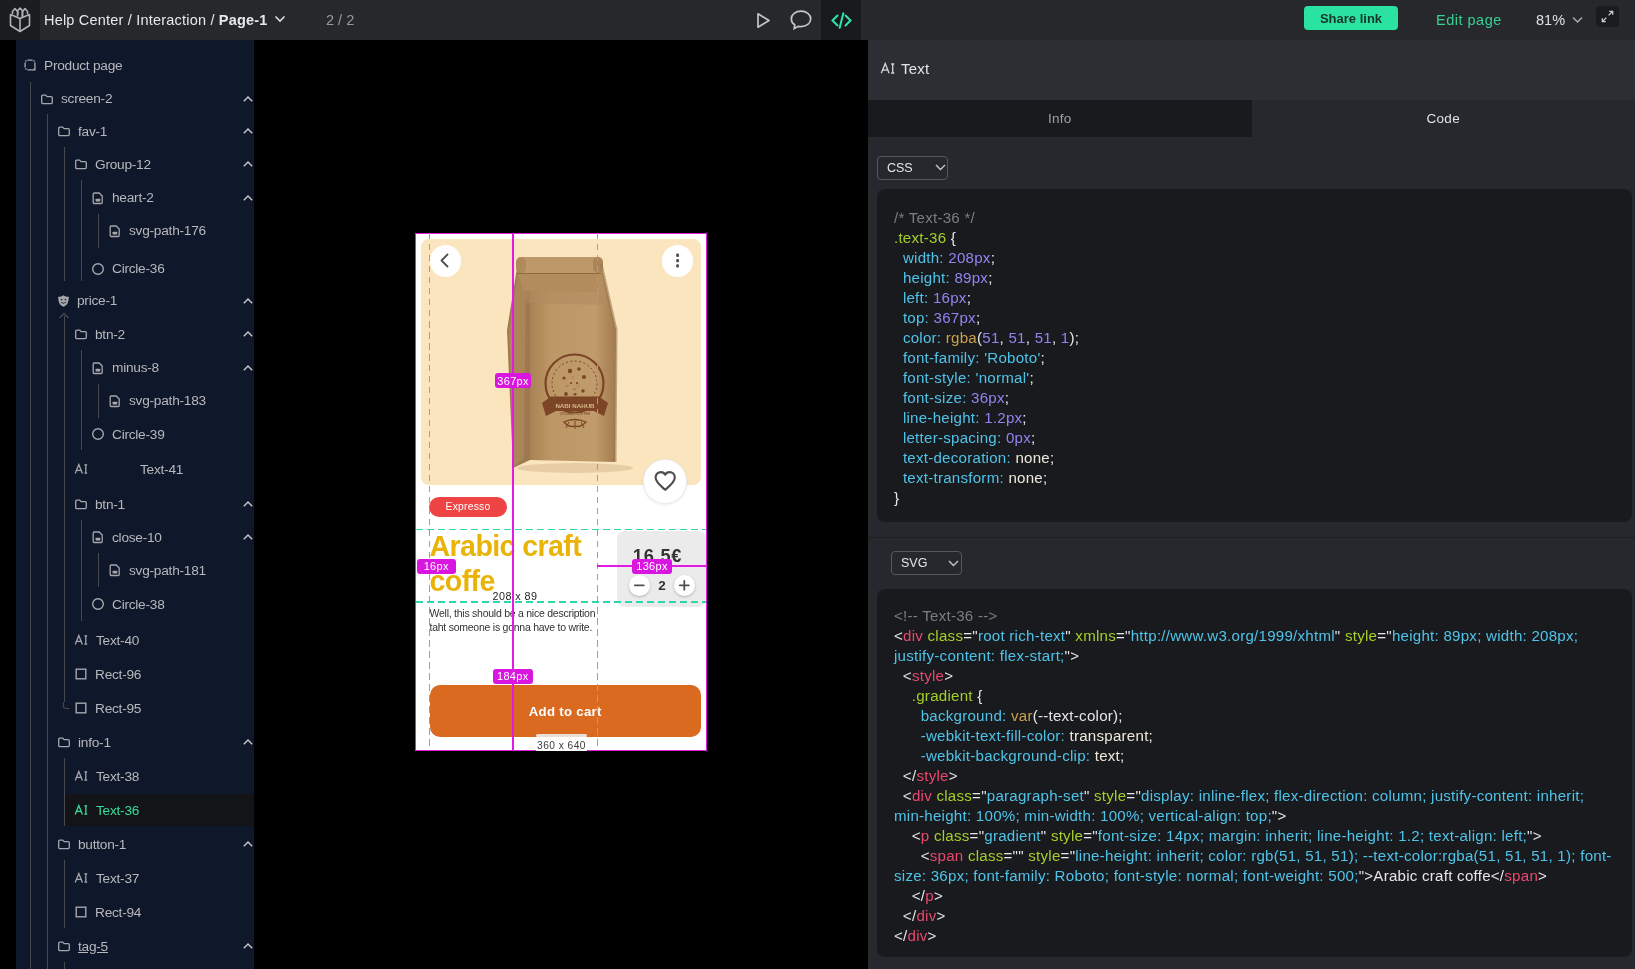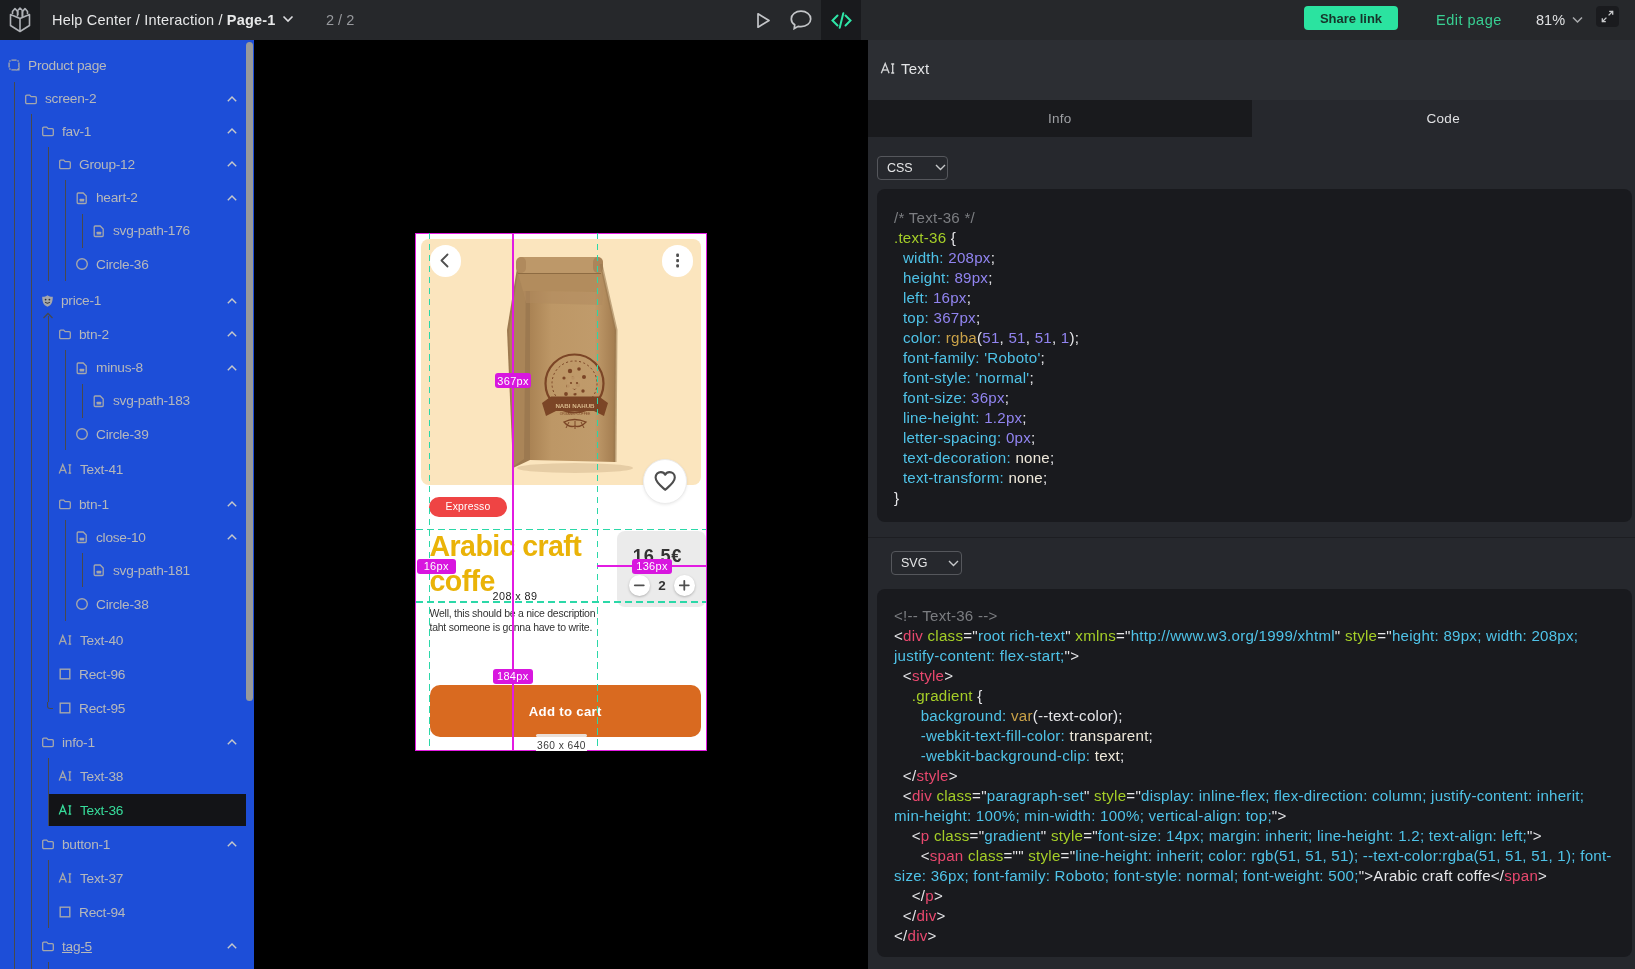--- a/index.html
+++ b/index.html
@@ -4,32 +4,32 @@
 <style>
   * { margin:0; padding:0; box-sizing:border-box; }
   html,body { width:1635px; height:969px; background:#000; overflow:hidden; }
   body { font-family:"Liberation Sans", sans-serif; }
   #page { position:relative; width:1635px; height:969px; background:#000; }
   .abs { position:absolute; }
 
   
   #topbar { position:absolute; left:0; top:0; width:1635px; height:40px; background:#26282b; }
   #logo { position:absolute; left:0; top:0; width:40px; height:40px; background:#1a1c1f; display:flex; align-items:center; justify-content:center; }
-  #crumb { position:absolute; left:52px; top:0; height:40px; line-height:40px; color:#e7e8e9; font-size:14.5px; letter-spacing:.2px; white-space:pre; }
+  #crumb { position:absolute; left:44px; top:0; height:40px; line-height:40px; color:#e7e8e9; font-size:14.5px; letter-spacing:.2px; white-space:pre; }
   #crumb b { font-weight:bold; }
   #count { position:absolute; left:326px; top:0; height:40px; display:flex; align-items:center; color:#97999d; font-size:14.5px; }
   .tb-ic { position:absolute; top:0; height:40px; display:flex; align-items:center; justify-content:center; }
   #codebtn { position:absolute; left:821px; top:0; width:40px; height:40px; background:#191a1d; display:flex; align-items:center; justify-content:center; }
   #sharebtn { position:absolute; left:1304px; top:6px; width:94px; height:24px; background:#2be3a0; border-radius:4px; color:#17342a; font-size:13px; font-weight:bold; display:flex; align-items:center; justify-content:center; }
   #editpage { position:absolute; left:1436px; top:0; height:40px; display:flex; align-items:center; color:#38cf92; font-size:14.5px; letter-spacing:.5px; }
   #zoomlvl { position:absolute; left:1536px; top:0; height:40px; display:flex; align-items:center; color:#dfe0e2; font-size:14.5px; }
   #expandbtn { position:absolute; left:1596px; top:6px; width:23px; height:21px; background:#1a1b1e; border-radius:4px; display:flex; align-items:center; justify-content:center; }
 
   
-  #leftpanel { position:absolute; left:0; top:40px; width:254px; height:929px; background:#1d4ed8; overflow:hidden; }
+  #leftpanel { position:absolute; left:16px; top:40px; width:254px; height:929px; background:#0f172a; overflow:hidden; }
   .guide { position:absolute; width:1px; background:#47494d; }
   .trow { position:absolute; height:24px; display:flex; align-items:center; color:#b6b8bb; font-size:13.7px; letter-spacing:-0.25px; white-space:nowrap; }
   .trow .lbl { margin-left:7px; }
   .chev { position:absolute; width:12px; height:12px; }
   #scrollthumb { position:absolute; left:246px; top:2px; width:7px; height:659px; background:#97999c; border-radius:4px; }
   .sel-row { position:absolute; left:48.5px; width:197px; height:32px; background:#131417; }
 
   
   #canvas { position:absolute; left:254px; top:40px; width:614px; height:929px; background:#000; overflow:hidden; }
 
@@ -192,21 +192,21 @@
     <svg class="chev" style="left:226px;top:151.5px" width="12" height="12" viewBox="0 0 12 12">
         <path d="M1.8 8.2 L6 4 L10.2 8.2" fill="none" stroke="#c6c8ca" stroke-width="1.4"></path>
       </svg>
     <div class="trow" style="left:92px;top:178.5px;">
         <svg width="14" height="14" viewBox="0 0 14 14">
           <path d="M3.2 2 h5 l3 3 v6.5 a1 1 0 0 1 -1 1 h-7 a1 1 0 0 1 -1 -1 v-8.5 a1 1 0 0 1 1 -1 Z" fill="none" stroke="#a5a7ab" stroke-width="1.3"></path>
           <rect x="4.6" y="7.7" width="4.6" height="2.9" rx="0.6" fill="#a5a7ab"></rect>
         </svg>
         <span class="lbl">svg-path-176</span>
       </div>
-    <div class="trow" style="left:75px;top:212px;">
+    <div class="trow" style="left:75px;top:212px;align-items:flex-end;">
         <svg width="14" height="14" viewBox="0 0 14 14">
           <circle cx="7" cy="7" r="5.3" fill="none" stroke="#a5a7ab" stroke-width="1.4"></circle>
         </svg>
         <span class="lbl">Circle-36</span>
       </div>
     <div class="trow" style="left:41px;top:248.5px;">
         <svg width="13" height="14" viewBox="0 0 13 14">
           <path d="M6.5 1.2 C4.6 2.6 2.6 2.9 1.2 2.7 C1.2 7.5 2.3 11 6.5 12.8 C10.7 11 11.8 7.5 11.8 2.7 C10.4 2.9 8.4 2.6 6.5 1.2 Z" fill="#a5a7ab"></path>
           <circle cx="4.6" cy="5.6" r="0.9" fill="#2d2f34"></circle>
           <circle cx="8.4" cy="5.6" r="0.9" fill="#2d2f34"></circle>
@@ -242,21 +242,21 @@
           <rect x="4.6" y="7.7" width="4.6" height="2.9" rx="0.6" fill="#a5a7ab"></rect>
         </svg>
         <span class="lbl">svg-path-183</span>
       </div>
     <div class="trow" style="left:75px;top:382px;">
         <svg width="14" height="14" viewBox="0 0 14 14">
           <circle cx="7" cy="7" r="5.3" fill="none" stroke="#a5a7ab" stroke-width="1.4"></circle>
         </svg>
         <span class="lbl">Circle-39</span>
       </div>
-    <div class="trow" style="left:58px;top:417px;">
+    <div class="trow" style="left:58px;top:417px;gap:44px;">
         <svg width="15" height="14" viewBox="0 0 15 14">
           <g fill="none" stroke="#a5a7ab" stroke-width="1.3">
             <path d="M1.2 11.5 L4.8 2.5 L8.4 11.5"></path>
             <path d="M2.4 8.4 h4.8"></path>
             <path d="M11.8 2.8 v8.4"></path>
             <path d="M10.4 2.8 h2.8 M10.4 11.2 h2.8"></path>
           </g>
         </svg>
         <span class="lbl">Text-41</span>
       </div>

